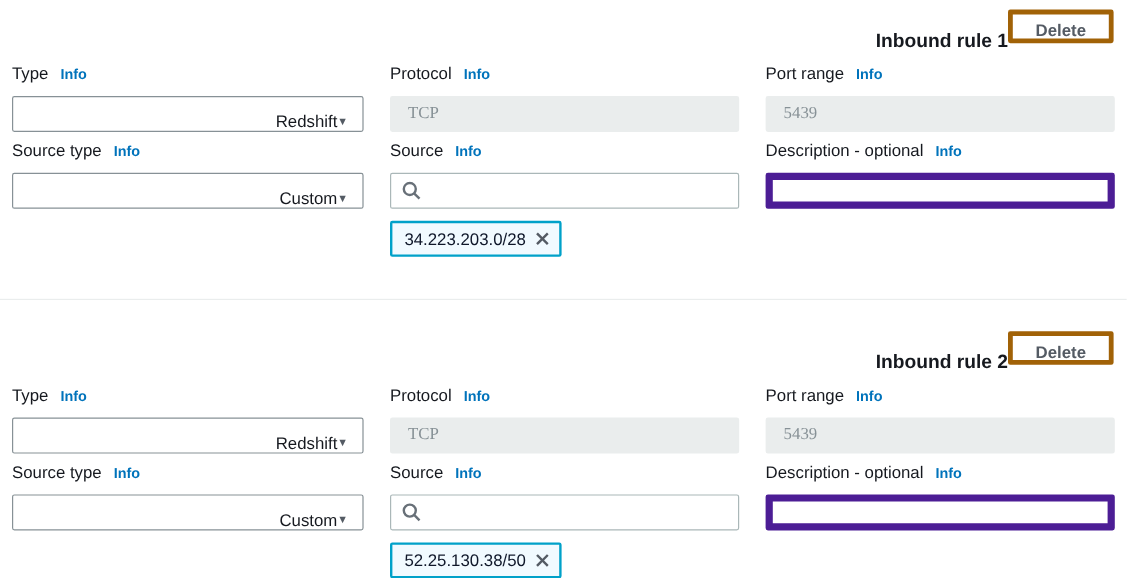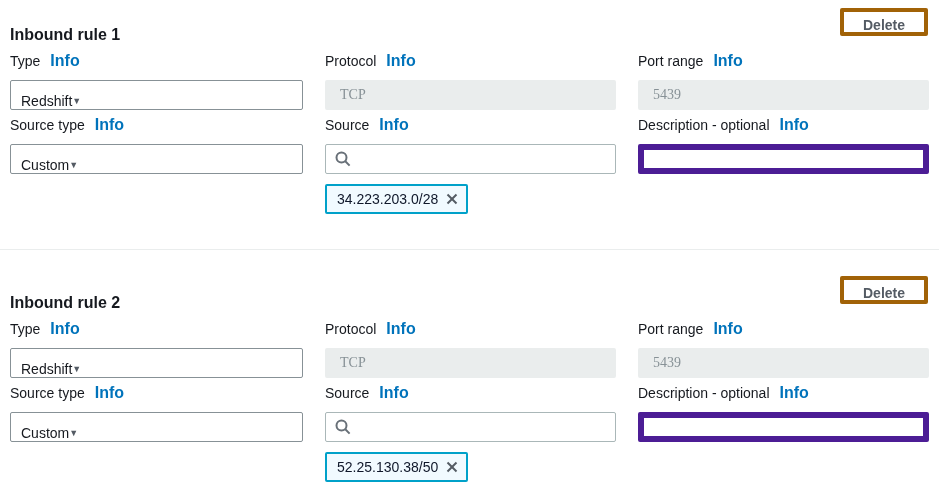--- a/index.html
+++ b/index.html
@@ -7,21 +7,21 @@
   body {
     width: 939px; height: 482px;
     background: #ffffff;
     font-family: "Liberation Sans", "DejaVu Sans", sans-serif;
     color: #16191f;
   }
   .rule-section { padding: 0 11px 14px 10px; }
   .rule-section + .rule-section { border-top: 1px solid #eaeded; padding-top: 18px; margin-top: 21px; }
 
   .rule-header {
-    display: flex; justify-content: space-between; align-items: flex-start;
+    display: flex; justify-content: flex-end; align-items: flex-start;
     padding-top: 8px; height: 46px;
   }
   .rule-title { font-size: 16px; font-weight: bold; line-height: 22px; }
   .delete-btn {
     height: 28px; min-width: 88px; padding: 0 16px;
     background: #ffffff; border: 4px solid #a16207; border-radius: 2px;
     color: #545b64; font-family: inherit; font-size: 14px; font-weight: bold;
     line-height: 26px; cursor: pointer; text-align: center;
   }
 
@@ -29,27 +29,27 @@
     display: grid;
     grid-template-columns: 293px 291px 291px;
     column-gap: 22px;
   }
   .field-label {
     display: flex; align-items: baseline;
     margin-top: 6px; height: 18px; line-height: 18px; font-size: 14px;
   }
   .field-label .lbl-text { color: #16191f; }
   .info-link {
-    margin-left: 10px; font-size: 16px; font-weight: bold;
+    margin-left: 10px; font-size: 12px; font-weight: bold;
     color: #0073bb; text-decoration: none; cursor: pointer;
   }
   .ctrl { margin-top: 10px; height: 30px; }
 
   .select {
-    display: flex; align-items: center; justify-content: flex-start;
+    display: flex; align-items: center; justify-content: flex-end;
     padding: 12px 12px 0 10px;
     background: #ffffff; border: 1px solid #879196; border-radius: 2px;
     font-size: 14px; cursor: pointer;
   }
   .caret { font-size: 9px; color: #545b64; }
 
   .text-input {
     width: 100%; height: 30px; padding: 0 9px;
     border: 6px solid #4c1d95; border-radius: 2px;
     font-family: Liberation Serif, serif; font-size: 14px; color: #16191f;

